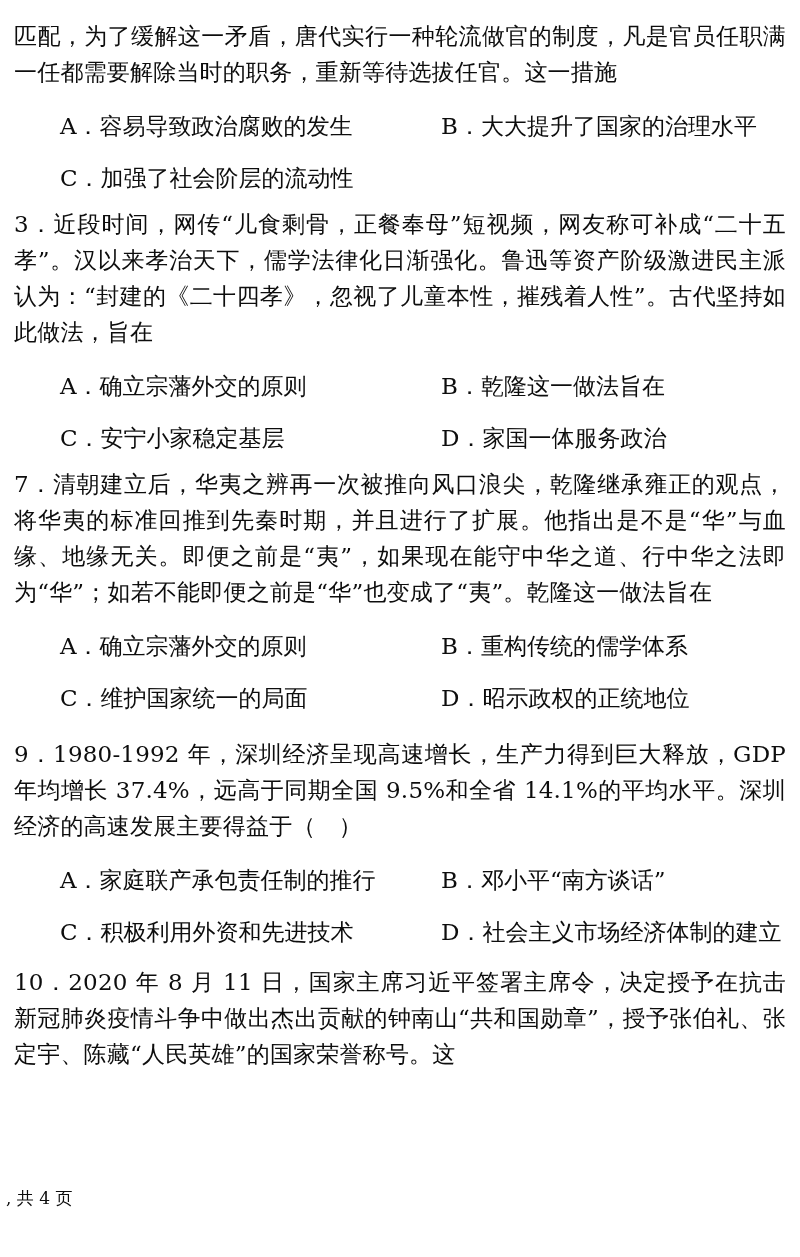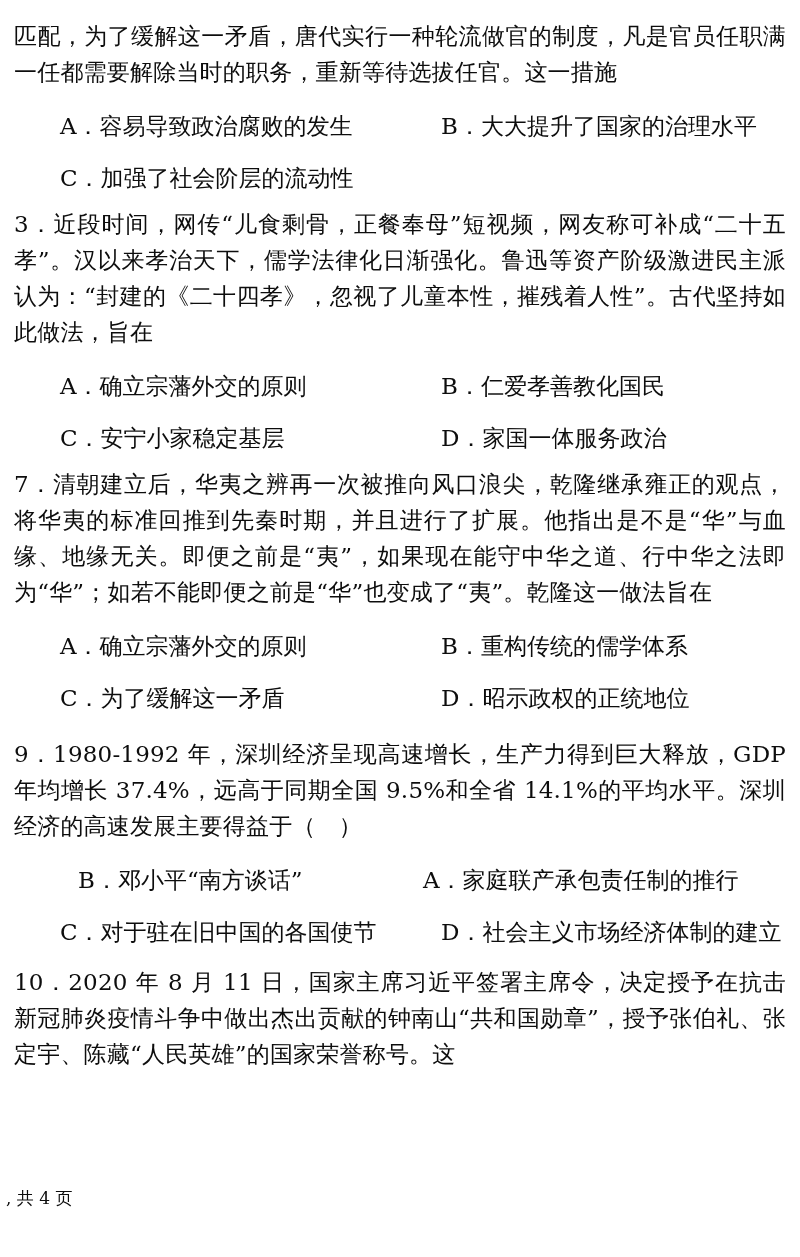--- a/index.html
+++ b/index.html
@@ -85,49 +85,49 @@
         <div class="opt">C．加强了社会阶层的流动性</div>
       </div>
     </div>
 
     <div class="spacer-sm"></div>
 
     <div class="q-block">
       <p class="para">3．近段时间，网传“儿食剩骨，正餐奉母”短视频，网友称可补成“二十五孝”。汉以来孝治天下，儒学法律化日渐强化。鲁迅等资产阶级激进民主派认为：“封建的《二十四孝》，忽视了儿童本性，摧残着人性”。古代坚持如此做法，旨在</p>
       <div class="options">
         <div class="opt">A．确立宗藩外交的原则</div>
-        <div class="opt right">B．仁爱孝善教化国民</div>
+        <div class="opt right">B．乾隆这一做法旨在</div>
         <div class="opt">C．安宁小家稳定基层</div>
         <div class="opt right">D．家国一体服务政治</div>
       </div>
     </div>
 
     <div class="spacer-sm"></div>
 
     <div class="q-block">
       <p class="para">7．清朝建立后，华夷之辨再一次被推向风口浪尖，乾隆继承雍正的观点，将华夷的标准回推到先秦时期，并且进行了扩展。他指出是不是“华”与血缘、地缘无关。即便之前是“夷”，如果现在能守中华之道、行中华之法即为“华”；如若不能即便之前是“华”也变成了“夷”。乾隆这一做法旨在</p>
       <div class="options">
         <div class="opt">A．确立宗藩外交的原则</div>
         <div class="opt right">B．重构传统的儒学体系</div>
-        <div class="opt">C．为了缓解这一矛盾</div>
+        <div class="opt">C．维护国家统一的局面</div>
         <div class="opt right">D．昭示政权的正统地位</div>
       </div>
     </div>
 
     <div class="spacer-sm"></div>
 
 
     <div class="spacer-md"></div>
 
     <div class="q-block">
       <p class="para">9．1980-1992 年，深圳经济呈现高速增长，生产力得到巨大释放，GDP 年均增长 37.4%，远高于同期全国 9.5%和全省 14.1%的平均水平。深圳经济的高速发展主要得益于（　）</p>
       <div class="options">
+        <div class="opt">A．家庭联产承包责任制的推行</div>
         <div class="opt right">B．邓小平“南方谈话”</div>
-        <div class="opt">A．家庭联产承包责任制的推行</div>
-        <div class="opt">C．对于驻在旧中国的各国使节</div>
+        <div class="opt">C．积极利用外资和先进技术</div>
         <div class="opt right">D．社会主义市场经济体制的建立</div>
       </div>
     </div>
 
     <div class="spacer-md"></div>
 
     <div class="q-block">
       <p class="para">10．2020 年 8 月 11 日，国家主席习近平签署主席令，决定授予在抗击新冠肺炎疫情斗争中做出杰出贡献的钟南山“共和国勋章”，授予张伯礼、张定宇、陈藏“人民英雄”的国家荣誉称号。这</p>
     </div>
 

